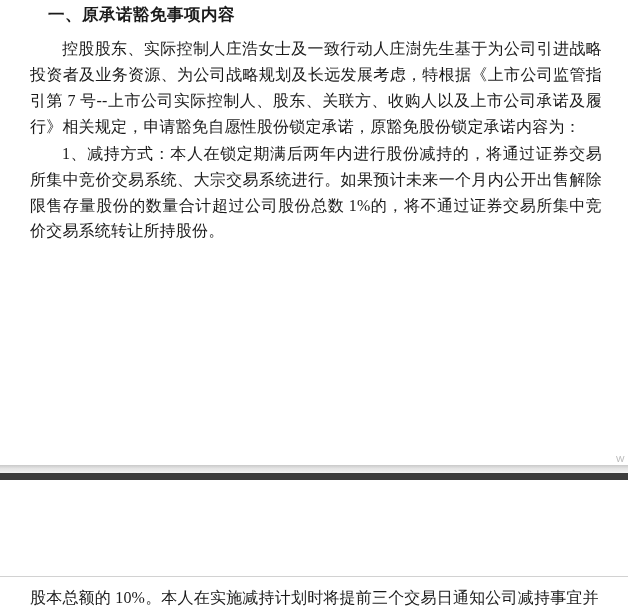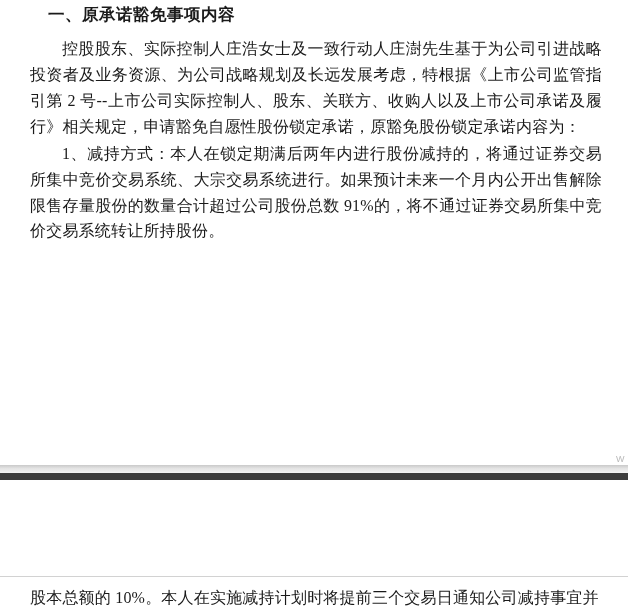--- a/index.html
+++ b/index.html
@@ -80,22 +80,22 @@
     text-indent: 0;
   }
 </style>
 </head>
 <body>
 
 <div class="page">
 
   <div class="doc-body">
     <div class="heading">一、原承诺豁免事项内容</div>
-    <p class="para">控股股东、实际控制人庄浩女士及一致行动人庄澍先生基于为公司引进战略投资者及业务资源、为公司战略规划及长远发展考虑，特根据《上市公司监管指引第 2 号--上市公司实际控制人、股东、关联方、收购人以及上市公司承诺及履行》相关规定，申请豁免自愿性股份锁定承诺，原豁免股份锁定承诺内容为：</p>
-    <p class="para">1、减持方式：本人在锁定期满后两年内进行股份减持的，将通过证券交易所集中竞价交易系统、大宗交易系统进行。如果预计未来一个月内公开出售解除限售存量股份的数量合计超过公司股份总数 91%的，将不通过证券交易所集中竞价交易系统转让所持股份。</p>
+    <p class="para">控股股东、实际控制人庄浩女士及一致行动人庄澍先生基于为公司引进战略投资者及业务资源、为公司战略规划及长远发展考虑，特根据《上市公司监管指引第 7 号--上市公司实际控制人、股东、关联方、收购人以及上市公司承诺及履行》相关规定，申请豁免自愿性股份锁定承诺，原豁免股份锁定承诺内容为：</p>
+    <p class="para">1、减持方式：本人在锁定期满后两年内进行股份减持的，将通过证券交易所集中竞价交易系统、大宗交易系统进行。如果预计未来一个月内公开出售解除限售存量股份的数量合计超过公司股份总数 1%的，将不通过证券交易所集中竞价交易系统转让所持股份。</p>
   </div>
 
   <div class="watermark" style="top:451px;">W</div>
 
   <div class="section-break" style="top:462px;">
     <div class="break-shadow"></div>
     <div class="break-dark"></div>
     <div class="break-gap"></div>
     <div class="break-line"></div>
   </div>

